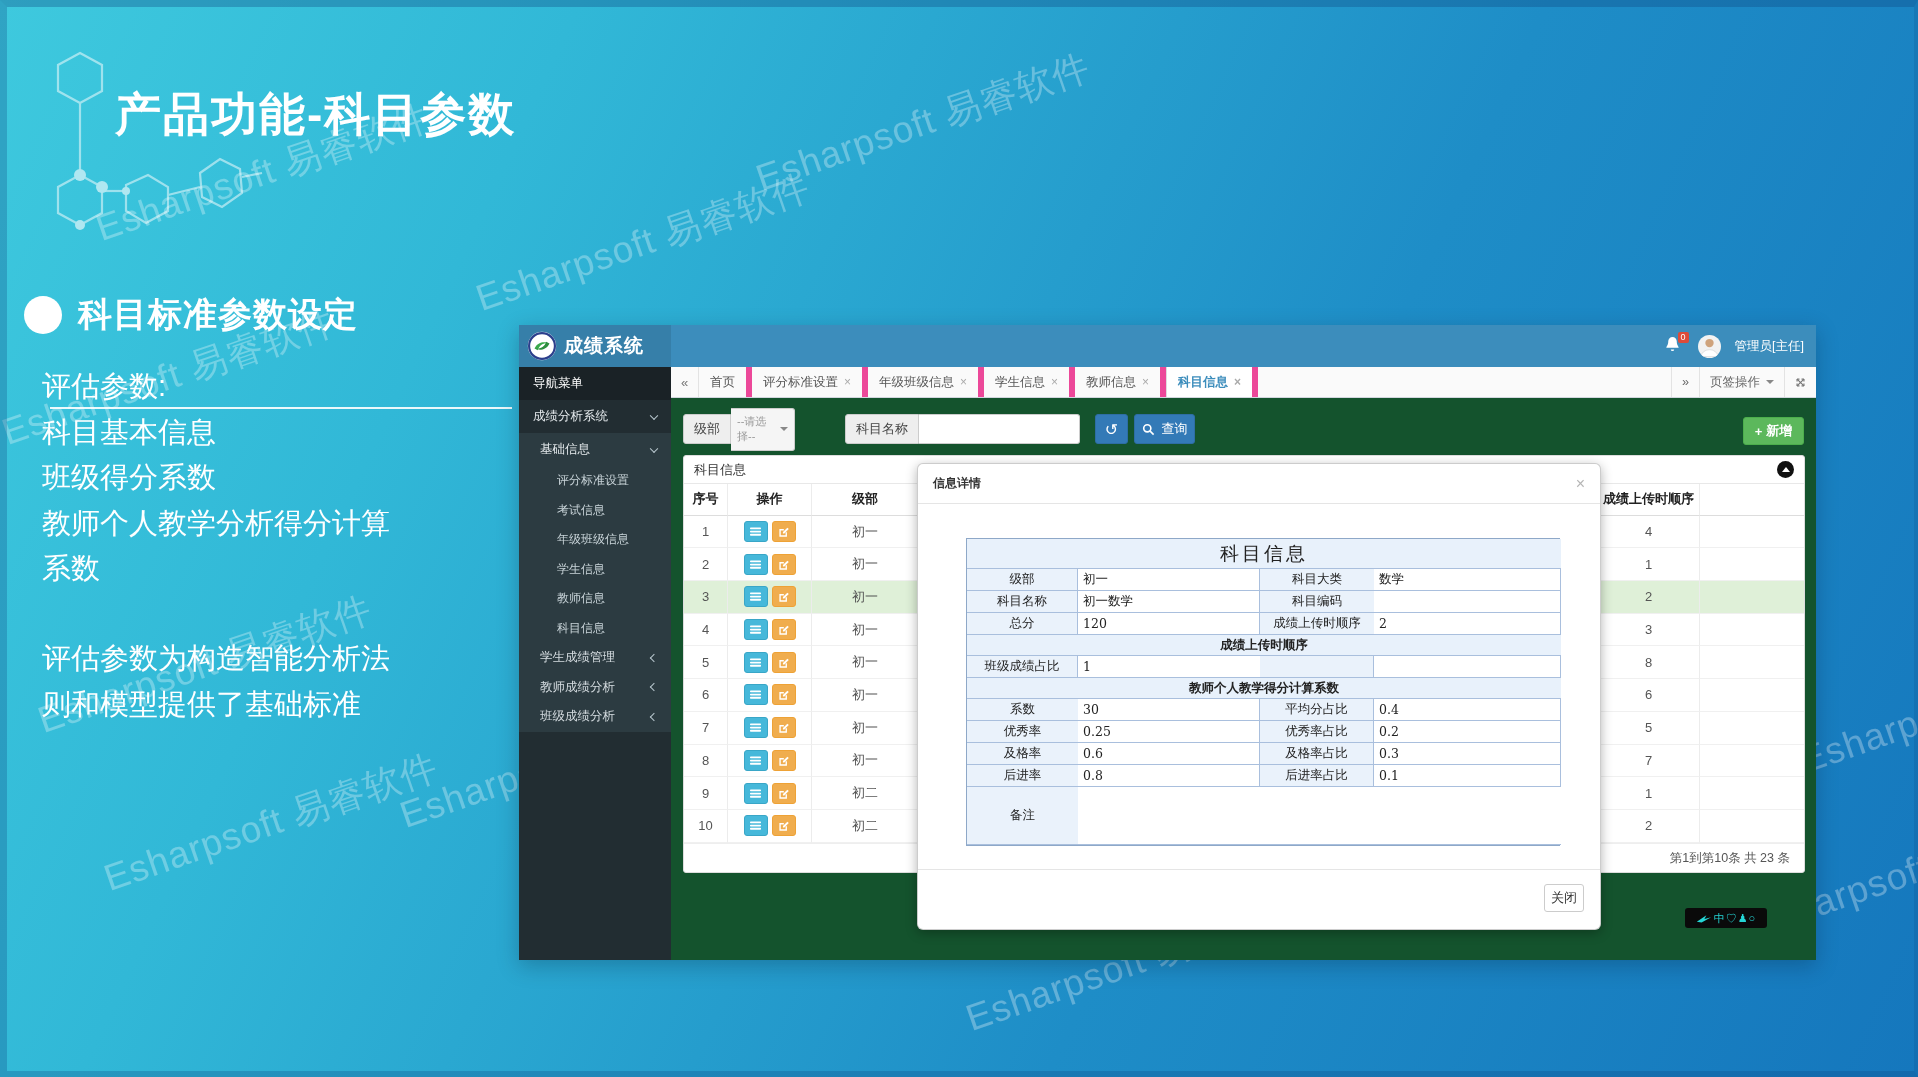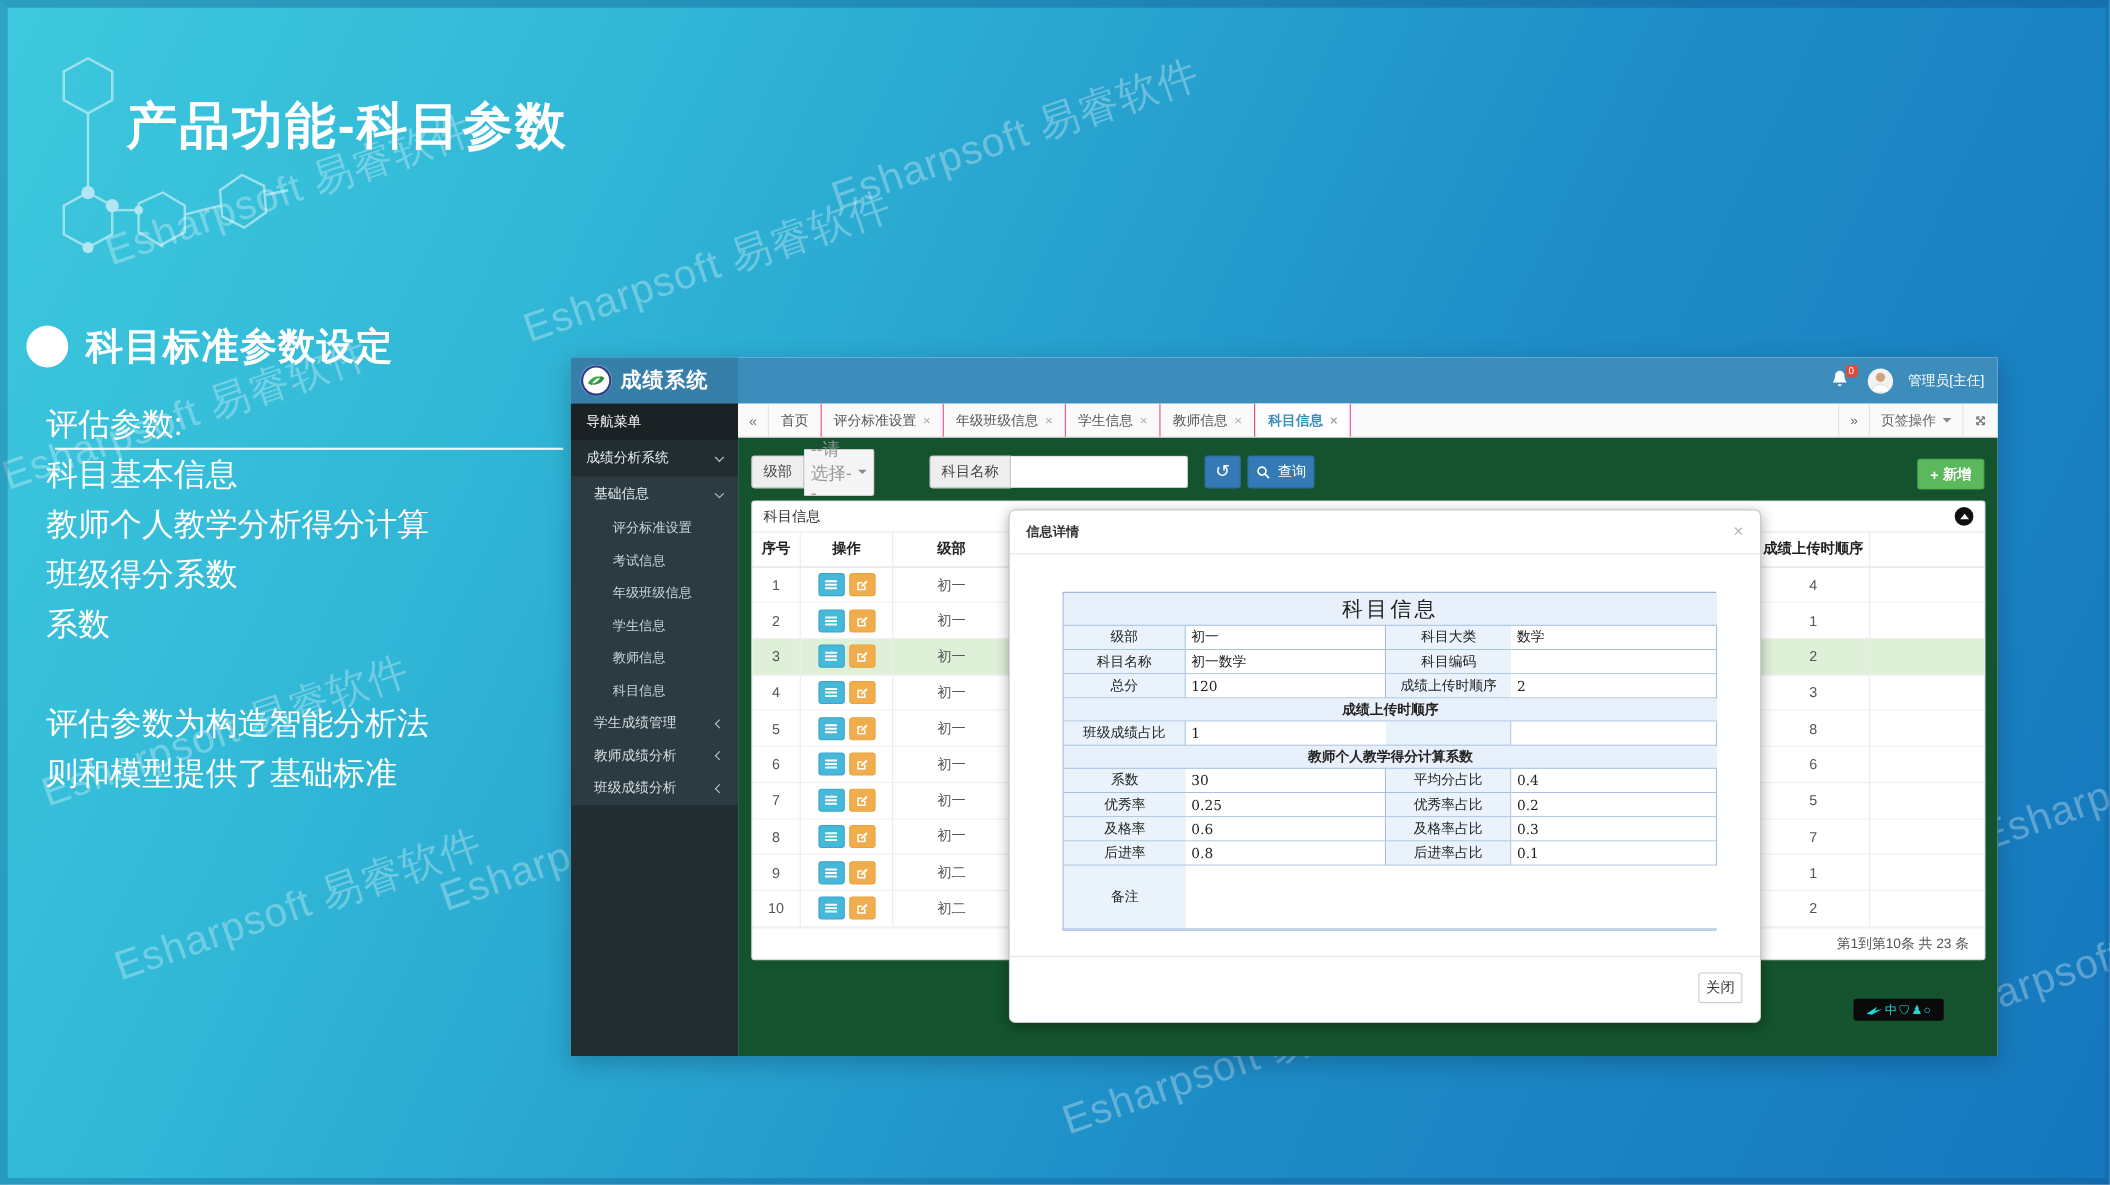--- a/index.html
+++ b/index.html
@@ -43,34 +43,34 @@
   .nav-group { height:33px; line-height:33px; padding-left:21px; position:relative; cursor:pointer; color:#e6ebee; }
   .sub-item { height:29.5px; line-height:29.5px; padding-left:38px; color:#c9d4d9; font-size:12px; cursor:pointer; }
   .nav-collapsed { height:29.5px; line-height:29.5px; padding-left:21px; position:relative; color:#d6dde1; cursor:pointer; }
   .chev { position:absolute; right:14px; top:50%; width:6px; height:6px; border-right:1.5px solid #b8c7ce; border-bottom:1.5px solid #b8c7ce; }
   .chev.down { transform:translateY(-70%) rotate(45deg); }
   .chev.left { transform:translateY(-50%) rotate(135deg); }
 
   
   .tabbar { position:absolute; left:152px; right:0; top:42px; height:31px; background:#fafafa; border-bottom:1px solid #d2d6de; display:flex; align-items:stretch; }
   .tab-ctrl { width:28px; display:flex; align-items:center; justify-content:center; color:#777; border-right:1px solid #e3e3e3; cursor:pointer; font-size:13px; }
-  .tab { display:flex; align-items:center; padding:0 11px; border-right:1px solid #ec4899; color:#555; font-size:12.5px; cursor:pointer; gap:6px;justify-content:center; }
+  .tab { display:flex; align-items:center; padding:0 11px; border-right:6px solid #ec4899; color:#555; font-size:12.5px; cursor:pointer; gap:6px;justify-content:center; }
   .tab.active { background:#fff; color:#3c8dbc; font-weight:bold; border-left:1px solid #ddd; }
   .tab-x { color:#aaa; font-size:12px; cursor:pointer; }
   .tab-spacer { flex:1; }
   .tabbar-right { display:flex; }
   .tr-cell { display:flex; align-items:center; justify-content:center; border-left:1px solid #e3e3e3; color:#666; cursor:pointer; padding:0 10px; font-size:12.5px; gap:6px; }
   .caret { width:0; height:0; border-left:4px solid transparent; border-right:4px solid transparent; border-top:4px solid #888; display:inline-block; }
 
   
   .content { position:absolute; left:152px; top:73px; right:0; bottom:0; background:#14532d; }
   .toolbar { position:absolute; left:12px; top:15px; height:32px; display:flex; align-items:center; }
   .addon { background:#eee; border:1px solid #ccc; height:30px; line-height:28px; padding:0 10px; color:#444; border-radius:3px 0 0 3px; }
   .fake-select { width:64px; height:43px; background:#f5f5f5; border:1px solid #ccc; border-left:none; border-radius:0 3px 3px 0;
-                 color:#999; font-size:16px; display:flex; align-items:center; padding:0 6px; gap:5px; cursor:pointer; }
+                 color:#999; font-size:11px; display:flex; align-items:center; padding:0 6px; gap:5px; cursor:pointer; }
   .txt-input { width:161px; height:30px; border:1px solid #ccc; border-left:none; border-radius:0 3px 3px 0; padding:0 8px; font-size:13px; color:#333; outline:none; }
   .btn { border:none; border-radius:3px; cursor:pointer; color:#fff; font-size:13px; display:flex; align-items:center; justify-content:center; }
   .btn-refresh { width:33px; height:30px; background:#337ab7; border:1px solid #2e6da4; margin-left:15px; font-size:16px; }
   .btn-search { width:61px; height:30px; background:#337ab7; border:1px solid #2e6da4; margin-left:6px; gap:7px; }
   .btn-add { position:absolute; left:1072px; top:19px; width:61px; height:28px; background:#5cb85c; border:1px solid #4cae4c; gap:4px; font-weight:bold; }
 
   
   .panel { position:absolute; left:12px; top:57px; width:1122px; height:418px; border:1px solid #ddd; border-radius:3px; background:#fff; }
   .panel-head { height:27px; display:flex; align-items:center; padding:0 10px; color:#333; font-size:13px; }
   .collapse-btn { margin-left:auto; width:17px; height:17px; border-radius:50%; background:#111; display:flex; align-items:center; justify-content:center; cursor:pointer; }
@@ -149,22 +149,22 @@
 
   <div class="sec-head">
     <span class="sec-dot"></span>
     <span class="sec-title">科目标准参数设定</span>
   </div>
   <div class="sec-line"></div>
 
   <div class="body-text">
     <div>评估参数:</div>
     <div>科目基本信息</div>
+    <div>班级得分系数</div>
     <div>教师个人教学分析得分计算</div>
-    <div>班级得分系数</div>
     <div>系数</div>
   </div>
   <div class="body-text second">
     <div>评估参数为构造智能分析法</div>
     <div>则和模型提供了基础标准</div>
   </div>
 
   <div class="app">
 
     <div class="topbar">

